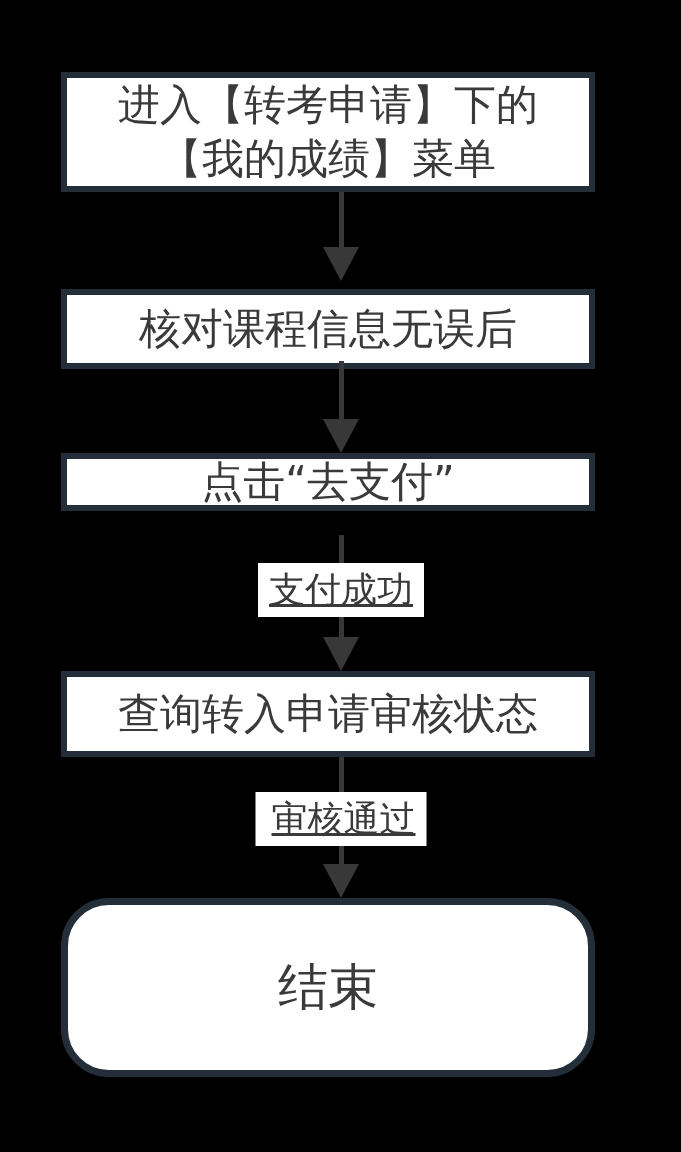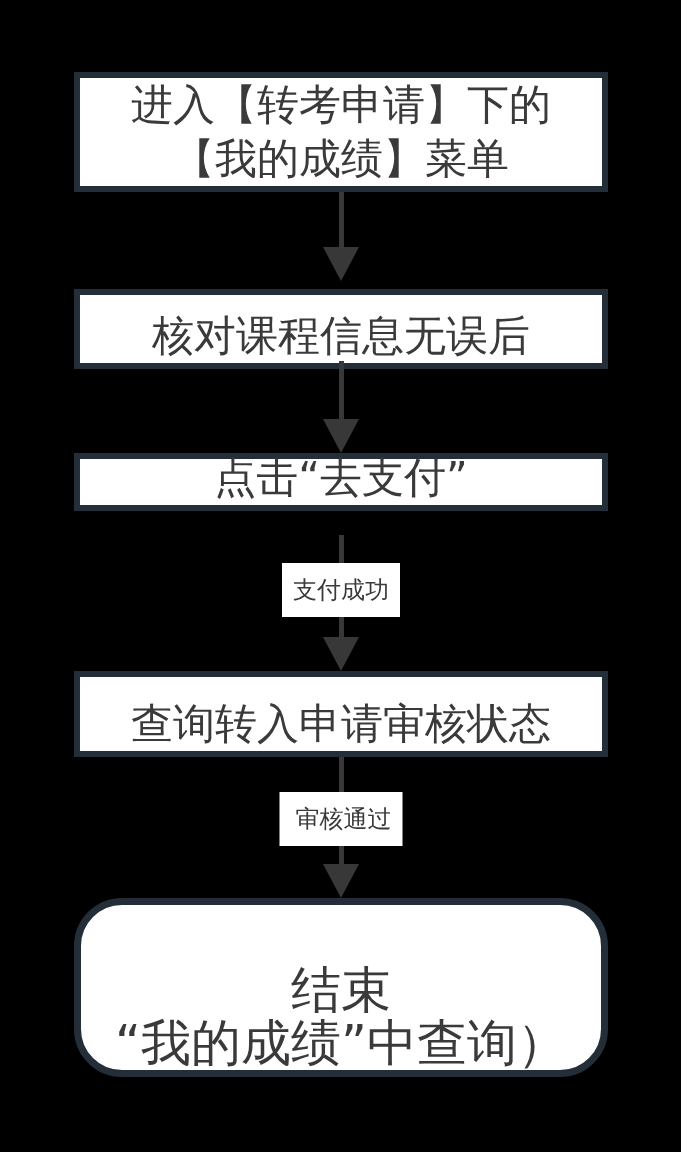--- a/index.html
+++ b/index.html
@@ -5,26 +5,26 @@
   html,body{margin:0;padding:0;background:#000;}
   .stage{
     position:relative;
     width:681px;height:1152px;
     background:var(--bg,#000);
     font-family:"DejaVu Sans","Liberation Sans",sans-serif;
     overflow:hidden;
   }
   .node{
     position:absolute;
-    left:74px;width:534px;
+    left:61px;width:534px;
     background:var(--fill,#fff);
     border:6px solid var(--border,#232e38);
     box-sizing:border-box;
     display:flex;flex-direction:column;
-    justify-content:flex-end;align-items:center;
+    justify-content:center;align-items:center;
     text-align:center;
   }
   .node .line{
     color:var(--text,#3a3a3a);
     font-size:42px;line-height:54px;
     white-space:nowrap;
   }
   .terminator{
     border-radius:48px;
     border-width:7px;
@@ -37,22 +37,22 @@
   .arrow-head{
     position:absolute;left:323px;width:0;height:0;
     border-left:18px solid transparent;
     border-right:18px solid transparent;
     border-top:34px solid var(--arrow,#383838);
   }
   .edge-label{
     position:absolute;left:341px;transform:translateX(-50%);
     background:var(--fill,#fff);
     color:var(--text,#3a3a3a);
-    font-size:24px;line-height:54px;height:54px;
-    padding:0 11px;white-space:nowrap;
+    font-size:36px;line-height:54px;height:54px;
+    padding:0 11px;white-space:nowrap;text-decoration:underline;
   }
 </style>
 </head>
 <body>
 
 <div class="stage" style="--bg: #000000; --fill: #ffffff; --border: #232e38; --text: #3a3a3a; --arrow: #383838;">
 
   <div class="node" style="top:72px;height:120px;">
     <div class="line">进入【转考申请】下的</div>
     <div class="line">【我的成绩】菜单</div>
@@ -79,16 +79,15 @@
   <div class="node" style="top:671px;height:86px;">
     <div class="line">查询转入申请审核状态</div>
   </div>
 
   <div class="arrow-line" style="top:757px;height:109px;"></div>
   <div class="arrow-head" style="top:864px;"></div>
   <div class="edge-label" style="top:792px;padding-left:16px;">审核通过</div>
 
   <div class="node terminator" style="top:898px;height:179px;">
     <div class="line">结束</div>
-    <div class="line">“我的成绩”中查询）</div>
   </div>
 
 </div>
 
 </body></html>

